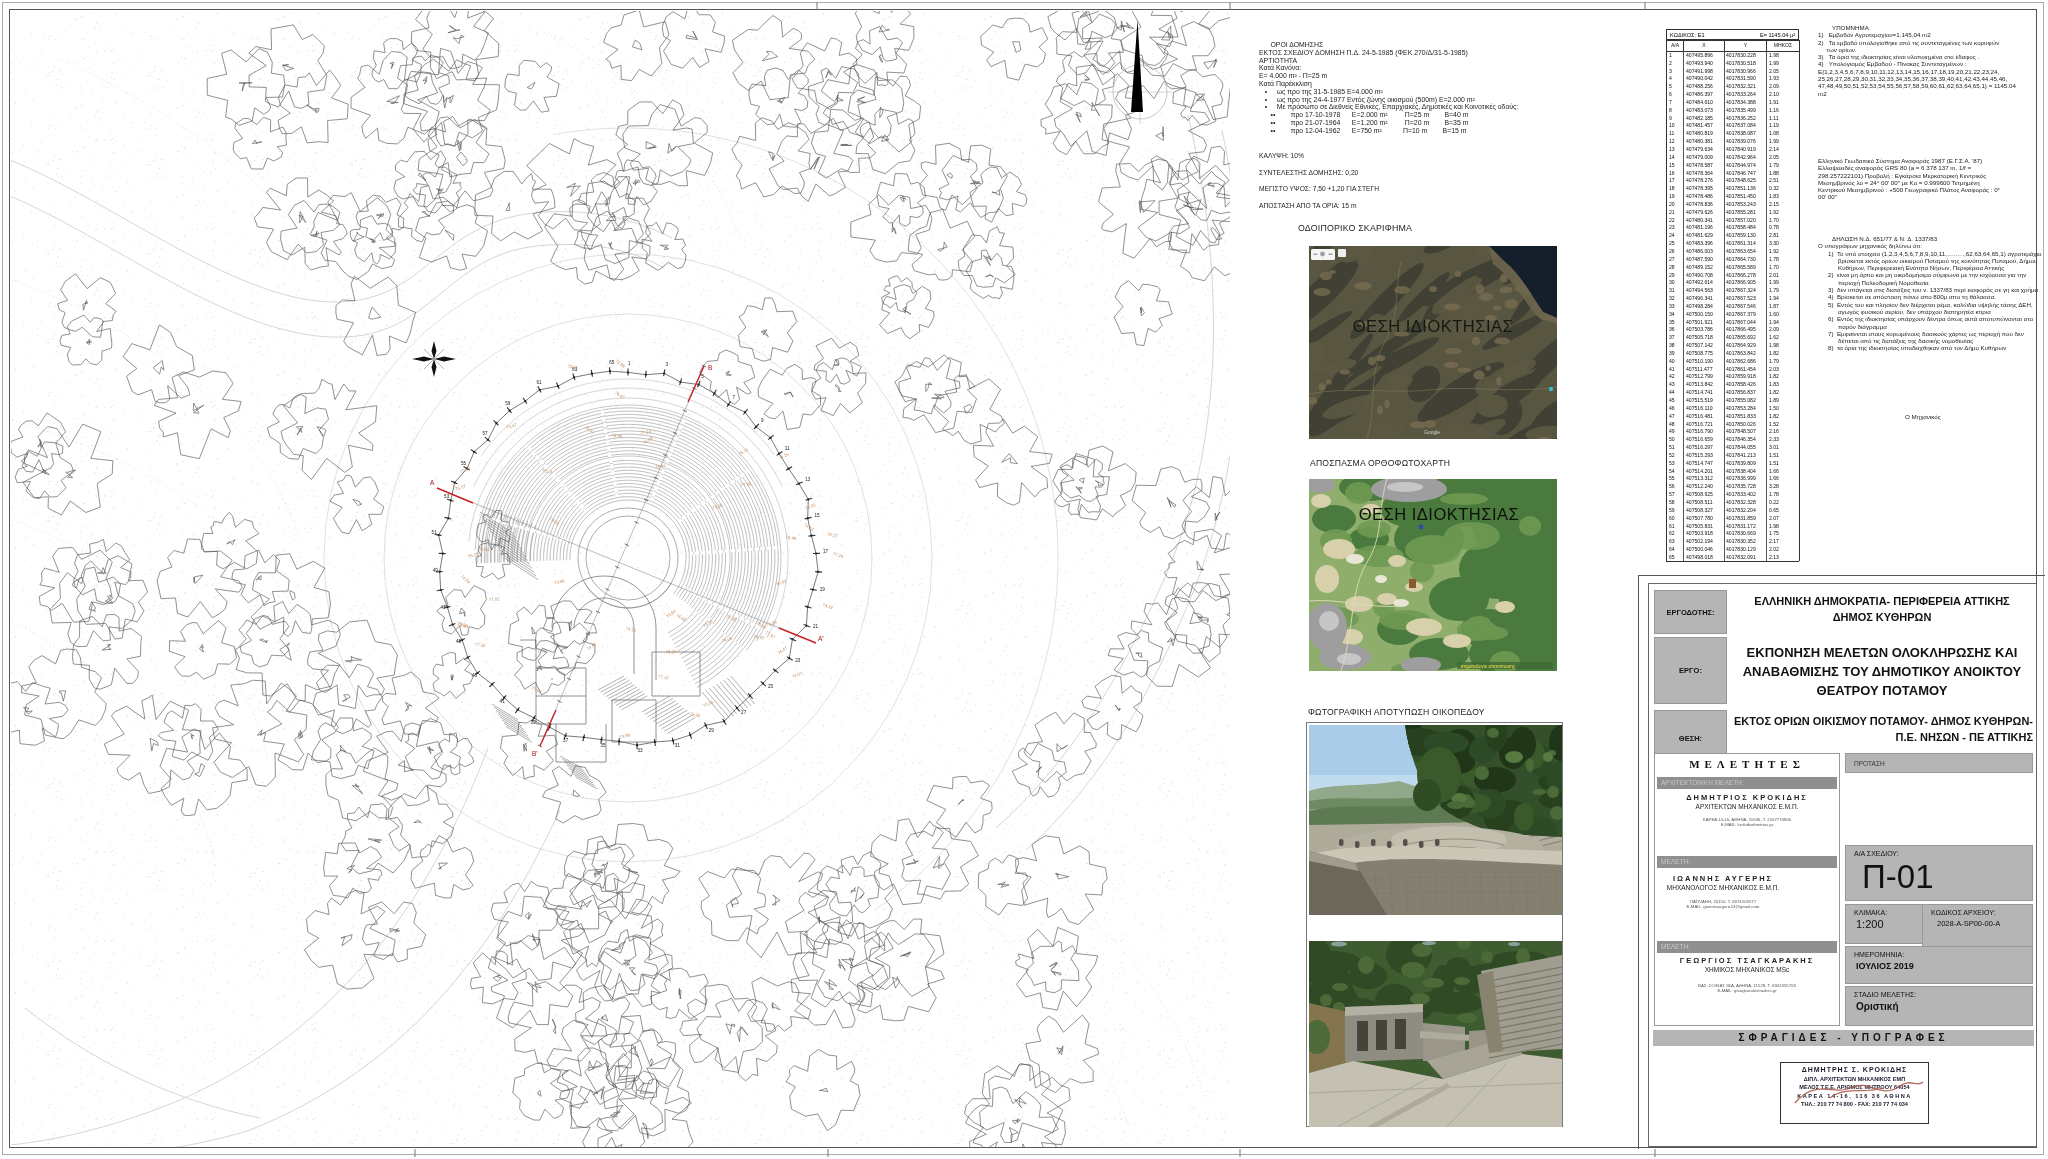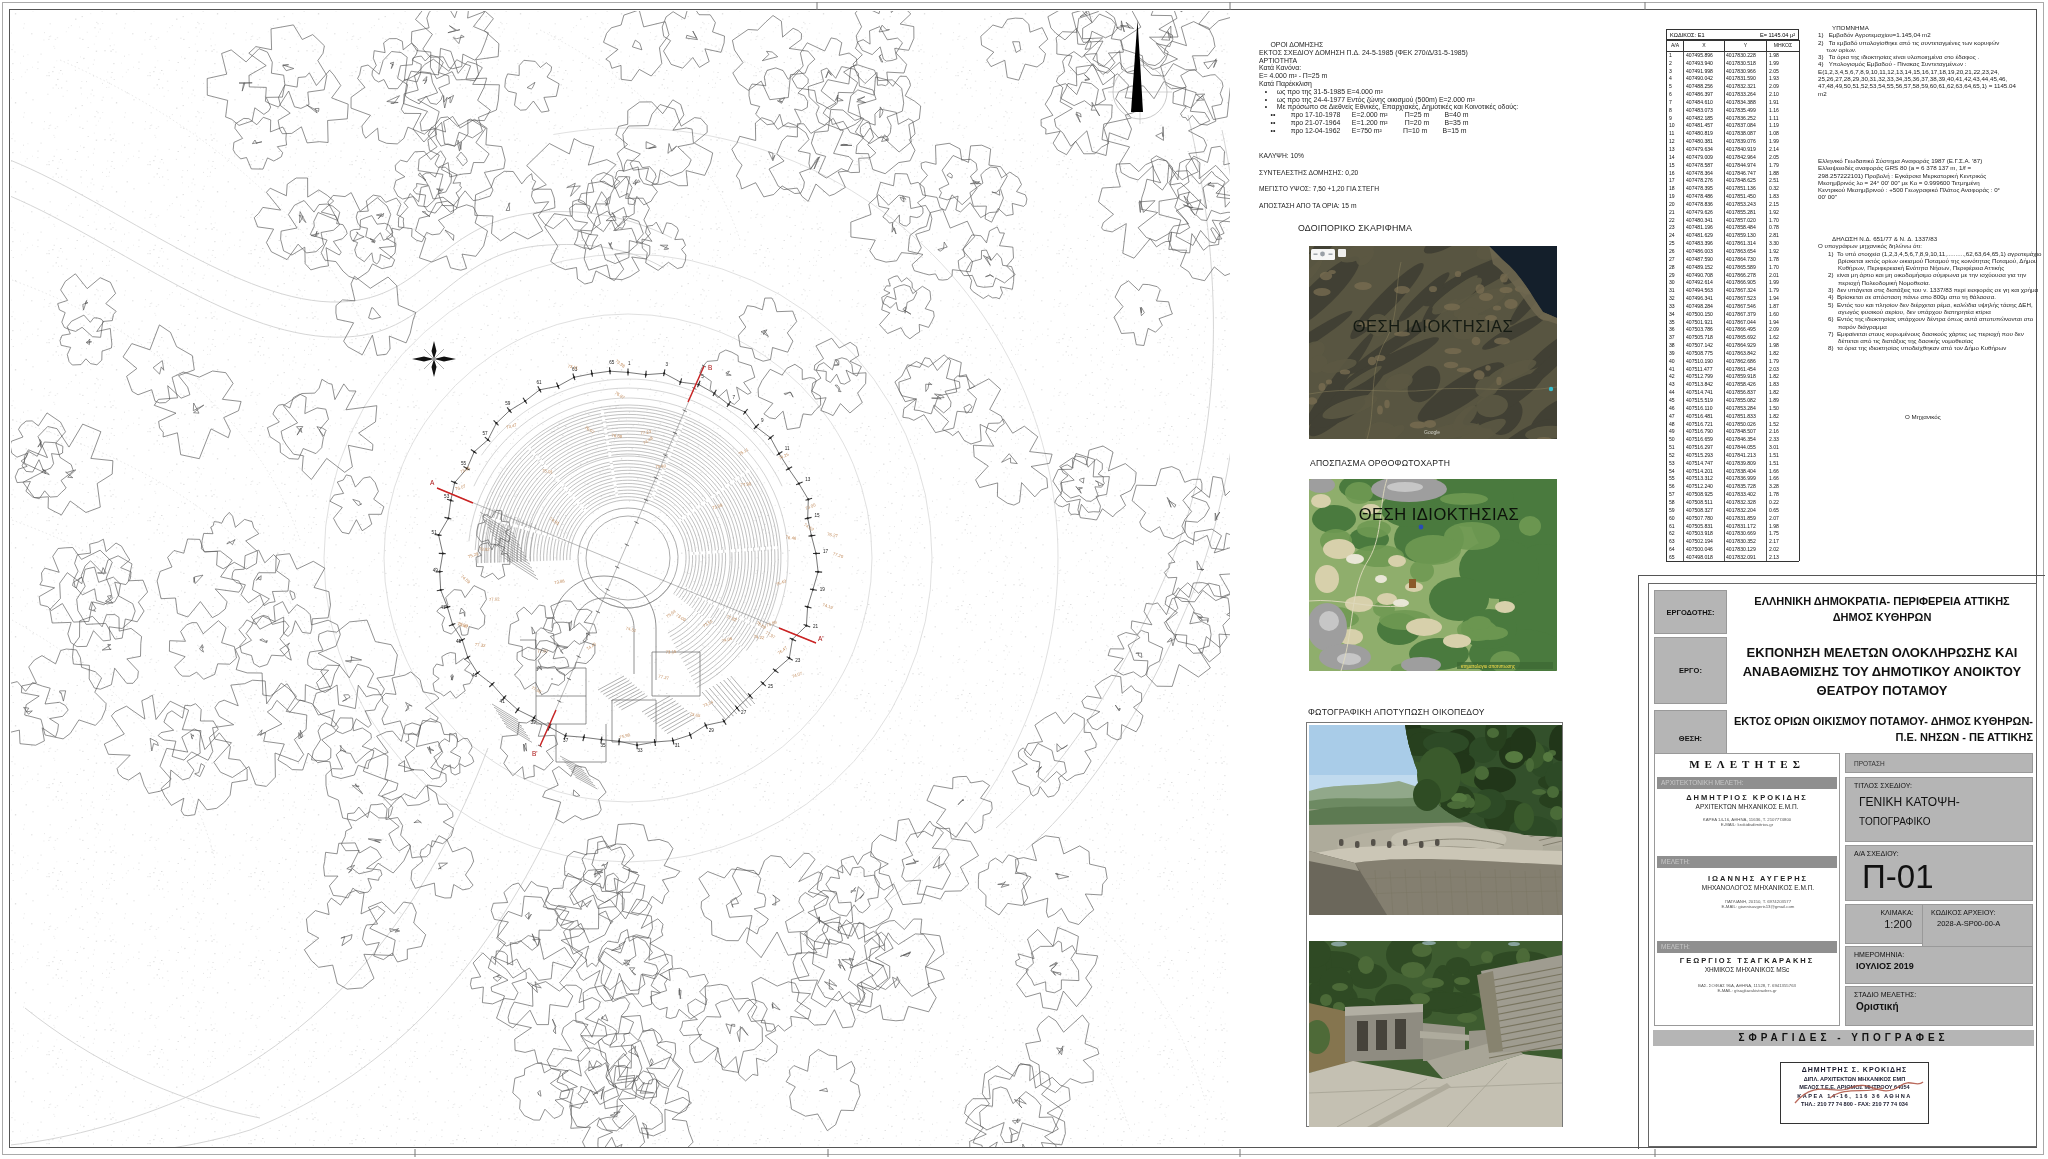--- a/index.html
+++ b/index.html
@@ -2058,50 +2058,45 @@
 
 <div style="position:absolute;left:1654px;top:793px;width:186px;text-align:center;color:#222;">
       <div style="font-size:7.5px;font-weight:bold;letter-spacing:2px;">ΔΗΜΗΤΡΙΟΣ ΚΡΟΚΙΔΗΣ</div>
       <div style="font-size:6.5px;margin-top:1px;">ΑΡΧΙΤΕΚΤΩΝ ΜΗΧΑΝΙΚΟΣ Ε.Μ.Π.</div>
       <div style="font-size:4.3px;margin-top:7px;color:#555;">ΚΑΡΕΑ 14-16, ΑΘΗΝΑ, 11636, Τ. 2107774800</div>
       <div style="font-size:4.3px;color:#555;">E-MAIL: krokidisdimitrios.gr</div>
     </div>
 
 <div style="position:absolute;left:1657px;top:856px;width:180px;height:12px;background:#8f8f8f;font-size:6.5px;color:#c8c8c8;line-height:12px;padding-left:4px;">ΜΕΛΕΤΗ:</div>
 
-<div style="position:absolute;left:1651px;top:874px;width:214px;text-align:center;color:#222;">
+<div style="position:absolute;left:1616px;top:874px;width:214px;text-align:center;color:#222;">
       <div style="font-size:7.5px;font-weight:bold;letter-spacing:2px;">ΙΩΑΝΝΗΣ ΑΥΓΕΡΗΣ</div>
       <div style="font-size:6.5px;margin-top:1px;">ΜΗΧΑΝΟΛΟΓΟΣ ΜΗΧΑΝΙΚΟΣ Ε.Μ.Π.</div>
       <div style="font-size:4.3px;margin-top:8px;color:#555;">ΠΑΤΛΙΑΝΗ, 20150, Τ. 6974203577</div>
       <div style="font-size:4.3px;color:#555;">E-MAIL: giannisavgeris13@gmail.com</div>
     </div>
 
 <div style="position:absolute;left:1657px;top:941px;width:180px;height:12px;background:#8f8f8f;font-size:6.5px;color:#c8c8c8;line-height:12px;padding-left:4px;">ΜΕΛΕΤΗ:</div>
 
 <div style="position:absolute;left:1654px;top:956px;width:186px;text-align:center;color:#222;">
       <div style="font-size:7.5px;font-weight:bold;letter-spacing:2px;">ΓΕΩΡΓΙΟΣ ΤΣΑΓΚΑΡΑΚΗΣ</div>
       <div style="font-size:6.5px;margin-top:1px;">ΧΗΜΙΚΟΣ ΜΗΧΑΝΙΚΟΣ MSc</div>
       <div style="font-size:4.3px;margin-top:10px;color:#555;">ΒΑΣ. ΣΟΦΙΑΣ 96Α, ΑΘΗΝΑ, 11528, Τ. 6941355763</div>
       <div style="font-size:4.3px;color:#555;">E-MAIL: gtsagkarakistraders.gr</div>
     </div>
 
 <div style="position:absolute;left:1845px;top:753px;width:188px;height:20px;background:#b5b5b5;border:1px solid #999;font-size:6.5px;color:#333;line-height:20px;padding-left:8px;">ΠΡΟΤΑΣΗ</div>
 
-<div style="position:absolute;left:1845px;top:777px;width:188px;height:65px;background:#b5b5b5;border:1px solid #999;color:#111;">
-      <div style="font-size:7px;padding:4px 0 0 8px;">ΤΙΤΛΟΣ ΣΧΕΔΙΟΥ:</div>
-      <div style="font-size:12px;padding:6px 0 0 13px;">ΓΕΝΙΚΗ ΚΑΤΟΨΗ-</div>
-      <div style="font-size:10px;padding:7px 0 0 13px;">ΤΟΠΟΓΡΑΦΙΚΟ</div>
-    </div>
 
 <div style="position:absolute;left:1845px;top:845px;width:188px;height:56px;background:#b5b5b5;border:1px solid #999;color:#111;">
       <div style="font-size:7px;padding:4px 0 0 8px;">Α/Α ΣΧΕΔΙΟΥ:</div>
       <div style="font-size:33px;padding:1px 0 0 16px;">Π-01</div>
     </div>
 
-<div style="position:absolute;left:1845px;top:904px;width:96px;height:40px;background:#b5b5b5;border:1px solid #999;color:#111;text-align:center;">
+<div style="position:absolute;left:1845px;top:904px;width:96px;height:40px;background:#b5b5b5;border:1px solid #999;color:#111;">
       <div style="font-size:7px;padding:4px 0 0 8px;">ΚΛΙΜΑΚΑ:</div>
       <div style="font-size:11px;padding:2px 0 0 10px;">1:200</div>
     </div>
 
 <div style="position:absolute;left:1922px;top:904px;width:111px;height:52px;background:#b5b5b5;border:1px solid #999;color:#111;">
       <div style="font-size:7px;padding:4px 0 0 8px;">ΚΩΔΙΚΟΣ ΑΡΧΕΙΟΥ:</div>
       <div style="font-size:7.5px;padding:3px 0 0 14px;">2028-A-SP00-00-A</div>
     </div>
 
 <div style="position:absolute;left:1845px;top:946px;width:188px;height:38px;background:#b5b5b5;border:1px solid #999;color:#111;">

